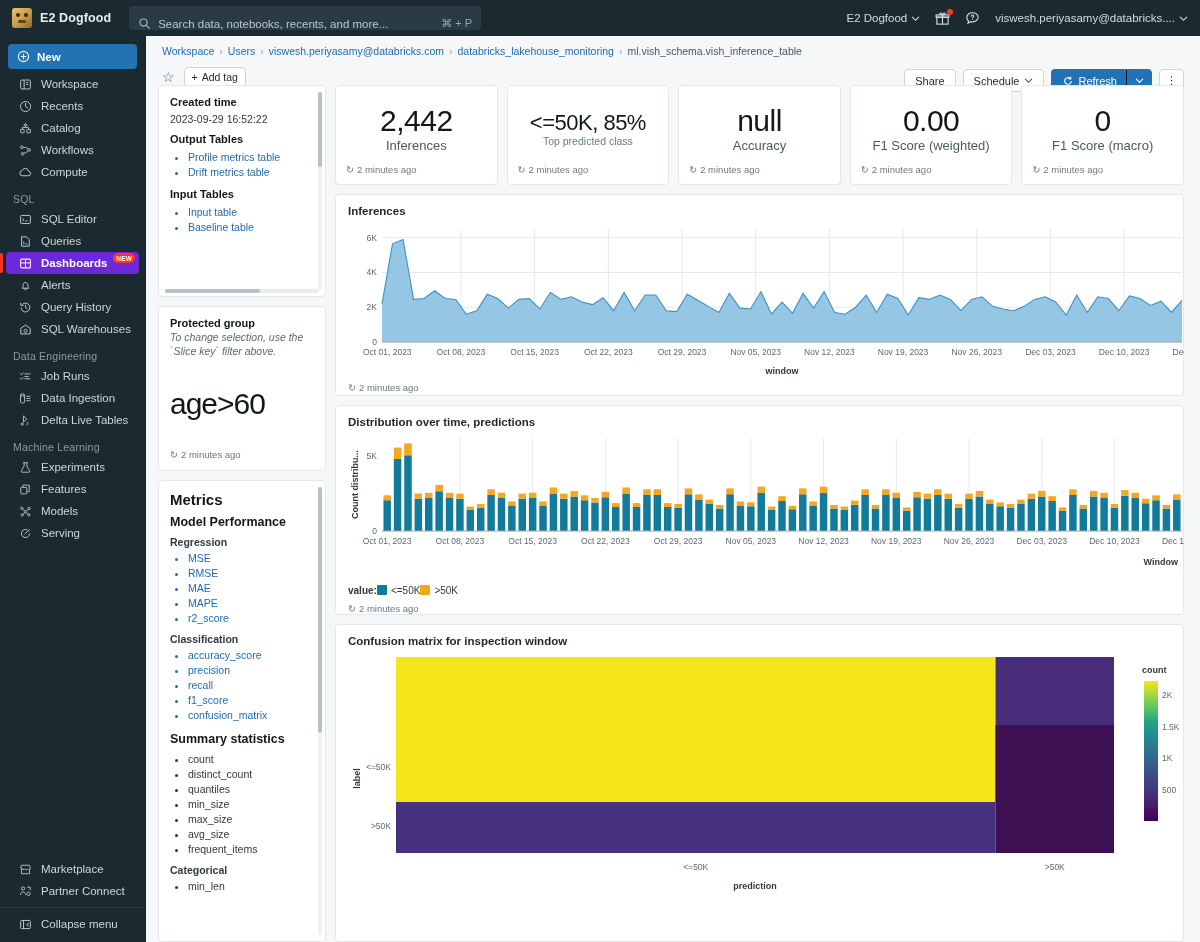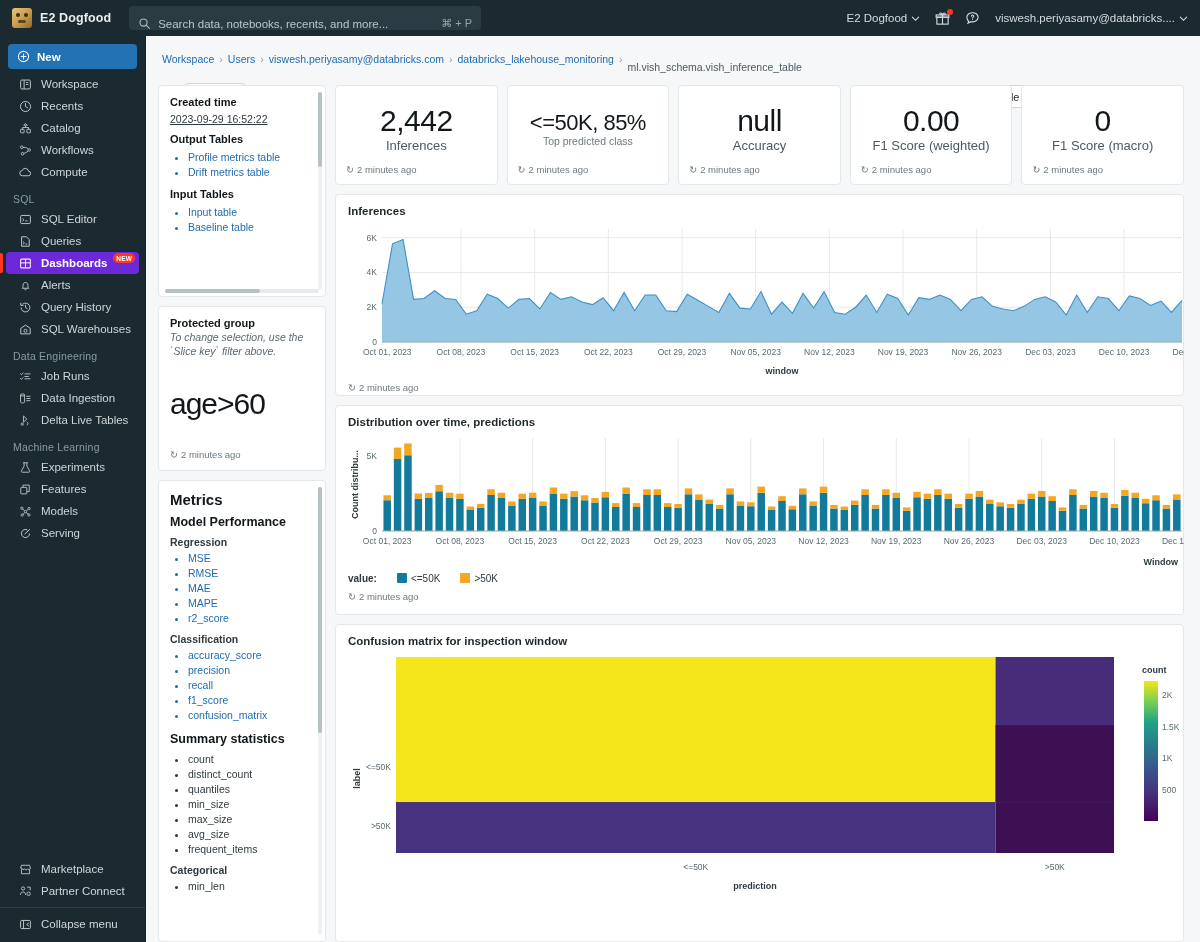--- a/index.html
+++ b/index.html
@@ -83,21 +83,21 @@
   
   #main {
     position:absolute; left:146px; top:36px; width:1054px; height:906px;
     background:#f5f7f8;
   }
   #breadcrumb {
     padding: 9px 16px 0 16px; font-size:10.5px; color:#5a6a70;
     display:flex; align-items:center; gap:5px; flex-wrap:nowrap; white-space:nowrap;
   }
   #breadcrumb .crumb { color:#1f6bb0; cursor:pointer; }
-  #breadcrumb .crumb.plain { color:#4a5a60;margin-top:16px; }
+  #breadcrumb .crumb.plain { color:#4a5a60; }
   #breadcrumb .sep { color:#93a1a6; }
 
   #pagehead {
     padding: 4px 16px 0 16px; display:flex; align-items:center; gap:9px;
   }
   #pagetitle { font-size:17.5px; font-weight:700; color:#11171a; letter-spacing:-.2px; }
   .star { color:#5a6a70; font-size:14px; cursor:pointer; }
   .addtag {
     border:1px solid #cdd6d9; background:#fff; border-radius:4px;
     font-size:10.5px; color:#1f272b; padding:3px 7px; display:flex; gap:4px;
@@ -121,21 +121,21 @@
   }
 
   
   #leftcol { width:168px; flex:0 0 168px; display:flex; flex-direction:column; gap:9px; }
   .card {
     background:#fff; border:1px solid #e3e8ea; border-radius:4px;
     position:relative;
   }
   .card-pad { padding:10px 11px; }
   .card-h { font-size:11px; font-weight:700; color:#11171a; margin-bottom:5px;}
-  .card-sub { font-size:10.5px; color:#2f3a3f;text-decoration:underline; }
+  .card-sub { font-size:10.5px; color:#2f3a3f; }
   ul.blue { list-style:disc; margin: 3px 0 0 18px; }
   ul.blue li { font-size:10.5px; color:#1f6bb0; line-height:15px; cursor:pointer;}
   ul.plain { list-style:disc; margin: 3px 0 0 18px; }
   ul.plain li { font-size:10.5px; color:#2f3a3f; line-height:15px; }
   .refreshed { font-size:9.5px; color:#6b7a80; display:flex; align-items:center; gap:3px; }
 
   .hscroll {
     position:absolute; left:6px; right:6px; bottom:3px; height:4px;
     background:#e8ecee; border-radius:3px;
   }
@@ -170,21 +170,21 @@
   .panel {
     background:#fff; border:1px solid #e3e8ea; border-radius:4px;
     padding:10px 12px 8px 12px; position:relative;
   }
   .panel-title { font-size:11.5px; font-weight:600; color:#1f272b; margin-bottom:4px;}
 
   .axis-txt { font-size:8.5px; fill:#5a6a70; font-family:"Liberation Sans", sans-serif;}
   .axis-ttl { font-size:9px; fill:#2f3a3f; font-weight:700; font-family:"Liberation Sans", sans-serif;}
   .grid-l { stroke:#e6eaec; stroke-width:1; }
 
-  .legend { display:flex; align-items:flex-end; gap:20px; margin-top:2px; font-size:10px; color:#2f3a3f;}
+  .legend { display:flex; align-items:flex-end; gap:0; margin-top:14px; font-size:10px; color:#2f3a3f;}
   .legend .lg-sw { width:10px;height:10px; display:inline-block; border-radius:1px; margin-right:4px; vertical-align:-1px;}
   .legend b { font-weight:700; }
 </style>
 </head>
 <body>
 
 <div id="topbar">
   <div class="brand">
     <div class="brand-logo"></div>
     <span class="brand-name">E2 Dogfood</span>

